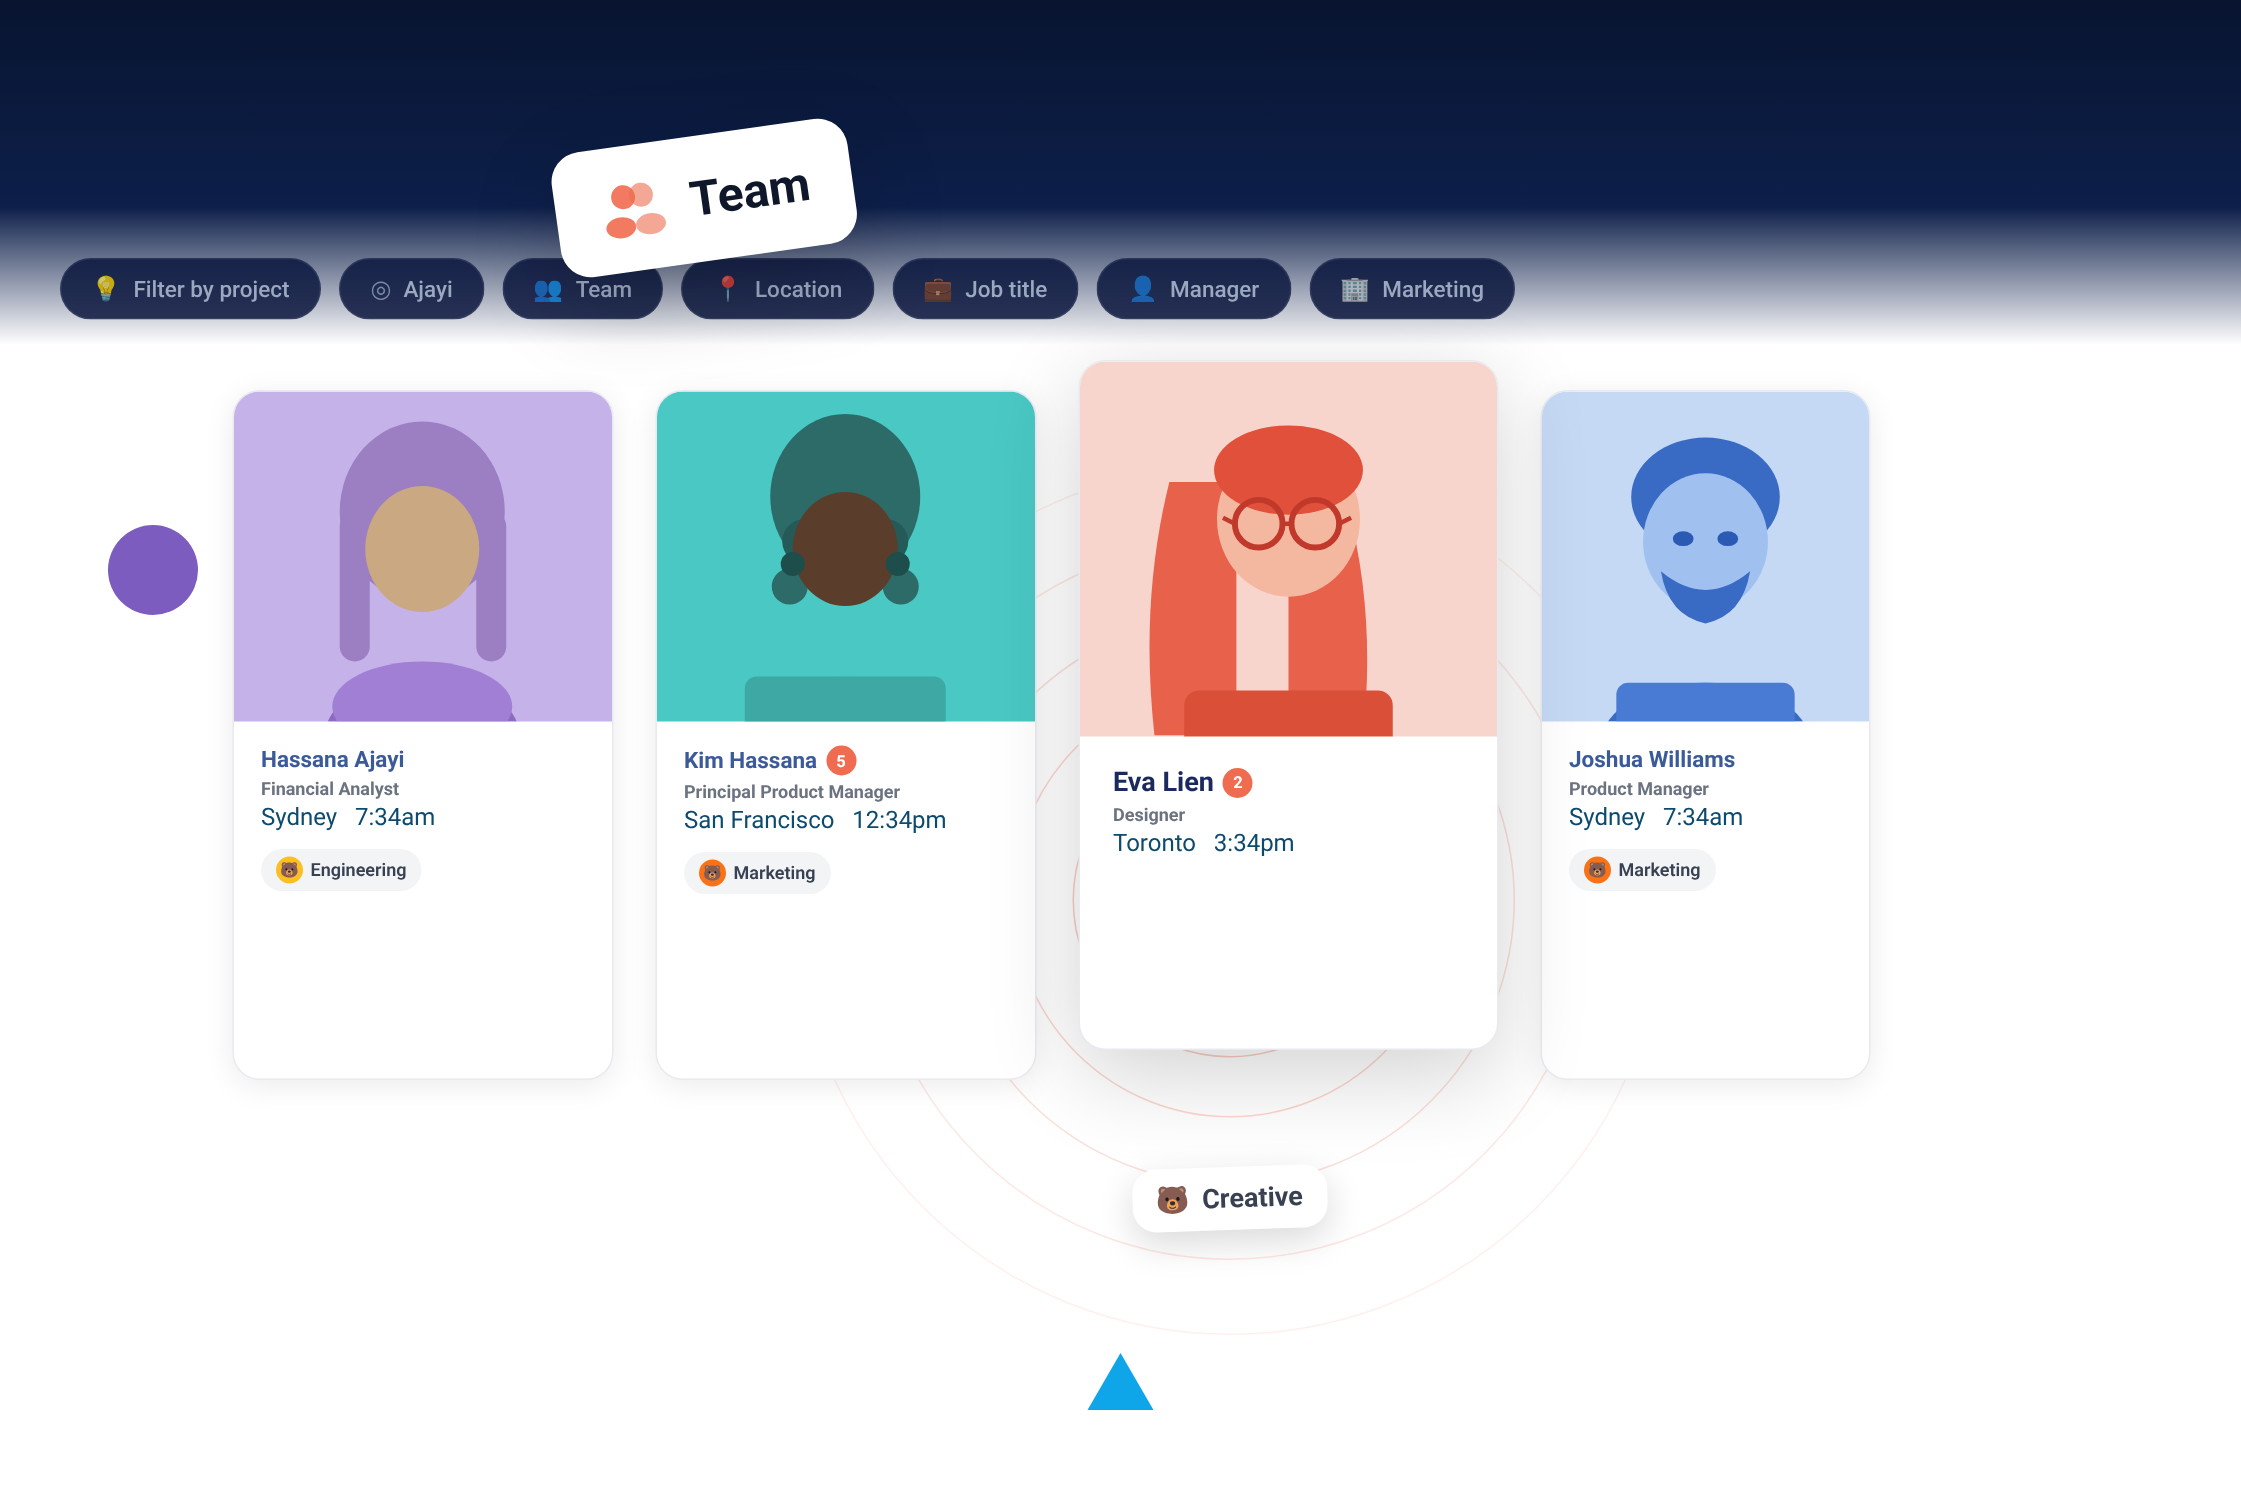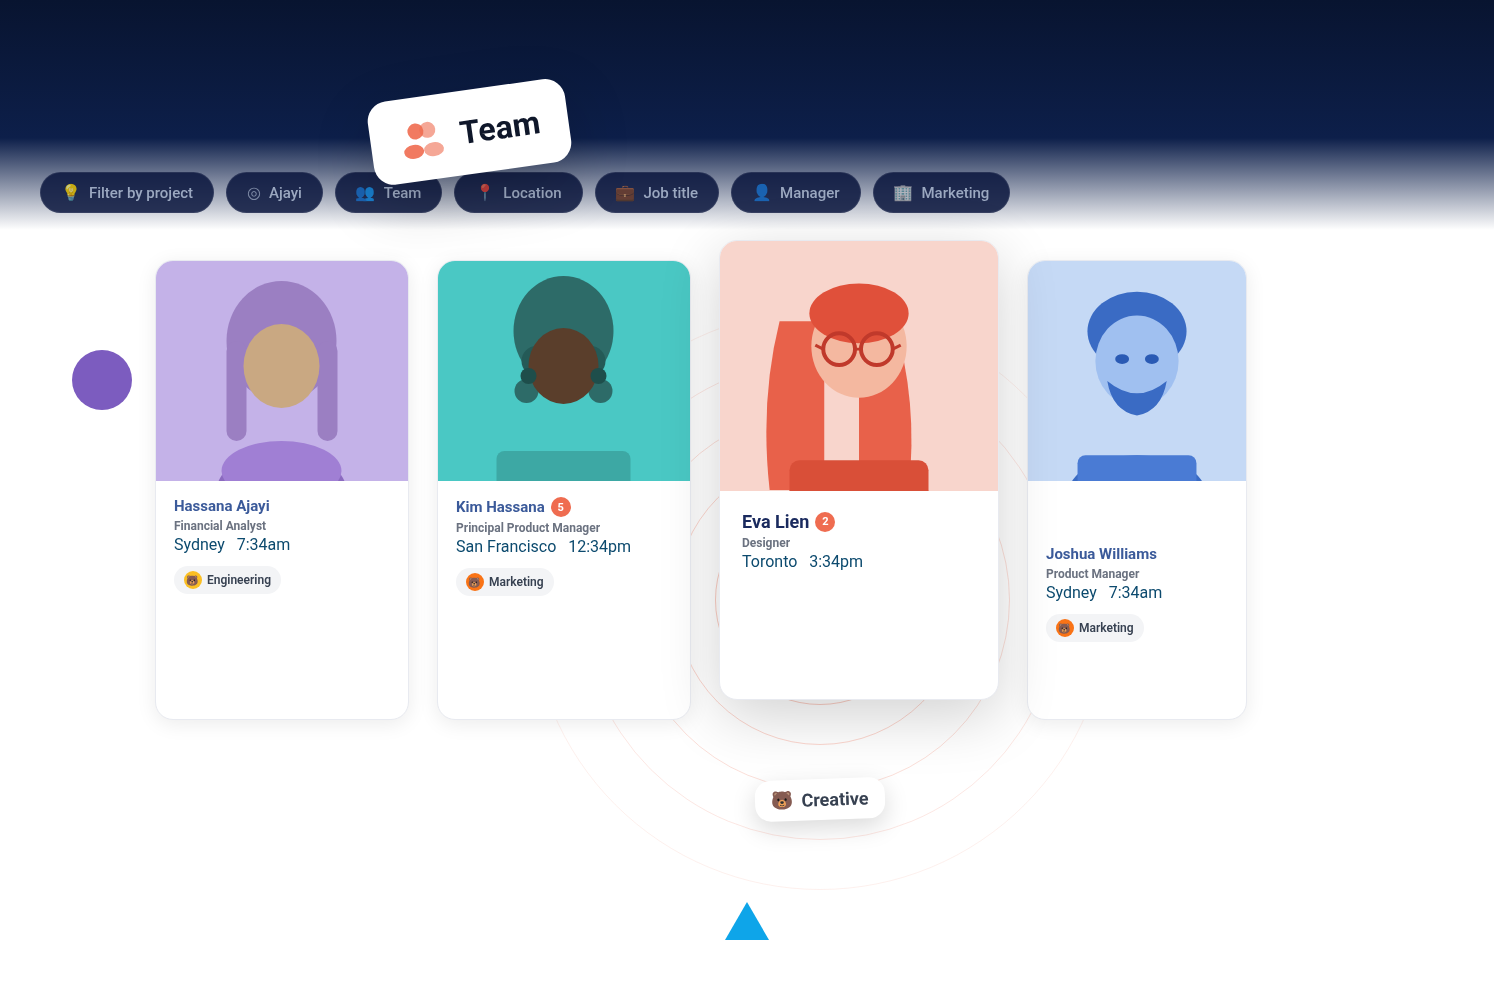--- a/index.html
+++ b/index.html
@@ -156,21 +156,20 @@
     .person-card.highlighted {
       box-shadow: 0 16px 60px rgba(0,0,0,0.18);
       width: 280px;
       min-height: 460px;
       transform: translateY(-20px);
       z-index: 6;
     }
 
     .person-card.partial-right {
       width: 220px;
-      gap: 48px;
     }
 
     .avatar-area {
       width: 100%;
       display: flex;
       align-items: flex-end;
       justify-content: center;
       overflow: hidden;
       border-radius: 14px 14px 0 0;
     }

